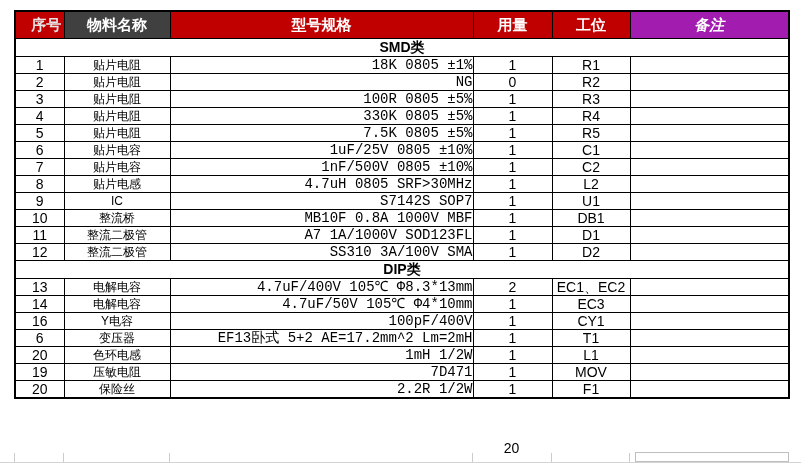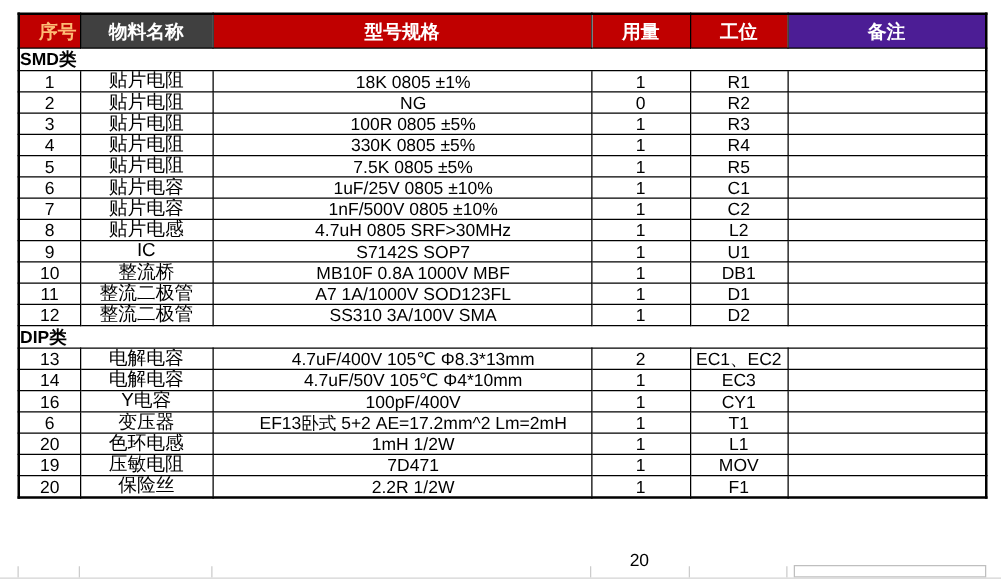--- a/index.html
+++ b/index.html
@@ -4,24 +4,24 @@
 <style>
   html,body{margin:0;padding:0;background:#ffffff;}
   body{width:801px;height:469px;overflow:hidden;}
   .sheet{position:relative;width:801px;height:469px;background:#ffffff;
          font-family:"Liberation Sans","DejaVu Sans",sans-serif;color:#000;}
   table.bom{position:absolute;left:14px;top:10px;border-collapse:collapse;
             table-layout:fixed;border:2px solid #000;background:#fff;}
   th,td{border:1px solid #000;padding:0;overflow:hidden;white-space:nowrap;}
   thead th{color:#fff;font-weight:bold;font-size:15px;height:26px;text-align:center;}
   tbody td{font-size:14px;height:16px;line-height:16px;}
-  td.section{font-weight:bold;font-size:14px;height:17px;line-height:17px;}
+  td.section{font-weight:bold;text-align:center;font-size:14px;height:17px;line-height:17px;}
   td.c0,td.c1,td.c3,td.c4{text-align:center;}
-  td.c1{font-size:15px;margin-left:43px;}
-  td.c2{text-align:center;padding-left:18px;}
+  td.c1{font-size:12px;margin-left:43px;}
+  td.c2{text-align:right;padding-left:18px;font-family:Liberation Mono, monospace;}
   .footer-row{position:absolute;top:440px;left:0;width:801px;height:17px;font-size:14px;}
   .footer-row span{position:absolute;display:block;text-align:center;line-height:17px;}
   .total-label{left:169px;width:303px;}
   .total-value{left:472px;width:79px;}
   .faint-grid{position:absolute;left:0;top:452px;width:801px;height:17px;}
   .vstub{position:absolute;top:1px;width:1px;height:9px;background:#cccccc;}
   .hline{position:absolute;top:10px;left:0;width:801px;height:1px;background:#d4d4d4;}
   .ghost-cell{position:absolute;left:635px;top:0;width:152px;height:8px;
               border:1px solid #bfbfbf;background:#fff;}
 </style>
@@ -34,26 +34,26 @@
     <colgroup id="cols">
         <col style="width: 49px;">
         <col style="width: 106px;">
         <col style="width: 303px;">
         <col style="width: 79px;">
         <col style="width: 78px;">
         <col style="width: 159px;">
       </colgroup>
     <thead>
       <tr>
-        <th style="background: rgb(192, 0, 0); color: #fdba74; padding-left: 13px;">序号</th>
+        <th style="background: rgb(192, 0, 0); color: #e5e5e5; padding-left: 13px;">序号</th>
         <th style="background: #404040; color: rgb(255, 255, 255);">物料名称</th>
         <th style="background: rgb(192, 0, 0); color: rgb(255, 255, 255);">型号规格</th>
         <th style="background: rgb(192, 0, 0); color: rgb(255, 255, 255);">用量</th>
         <th style="background: rgb(192, 0, 0); color: rgb(255, 255, 255);">工位</th>
-        <th style="background: #4c1d95; color: rgb(255, 255, 255);">备注</th>
+        <th style="background: #a21caf; color: rgb(255, 255, 255); font-style: italic;">备注</th>
       </tr>
     </thead>
     <tbody id="tbody">
         <tr>
           <td colspan="6" class="section">SMD类</td>
         </tr>
         <tr>
           <td class="c0">1</td>
           <td class="c1">贴片电阻</td>
           <td class="c2">18K 0805 ±1%</td>

